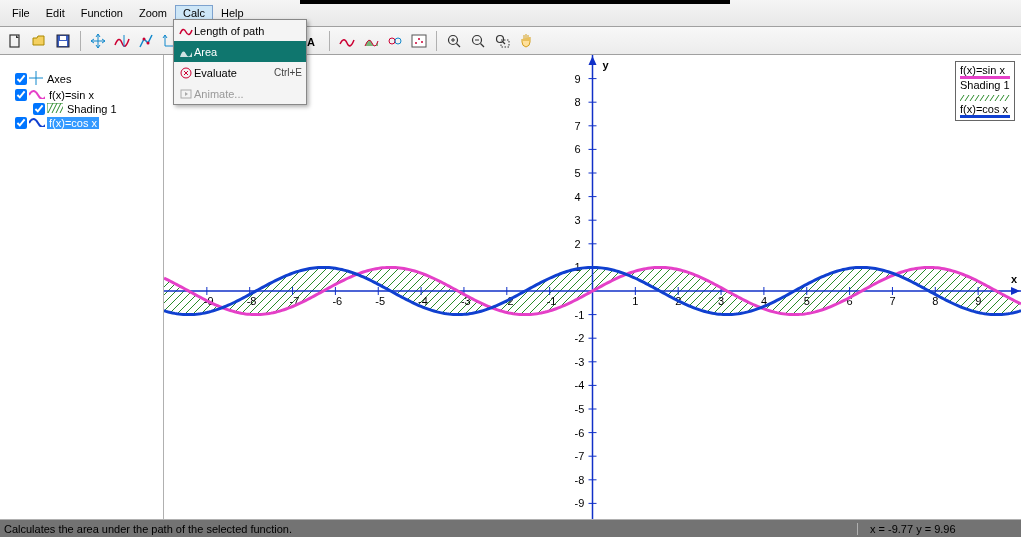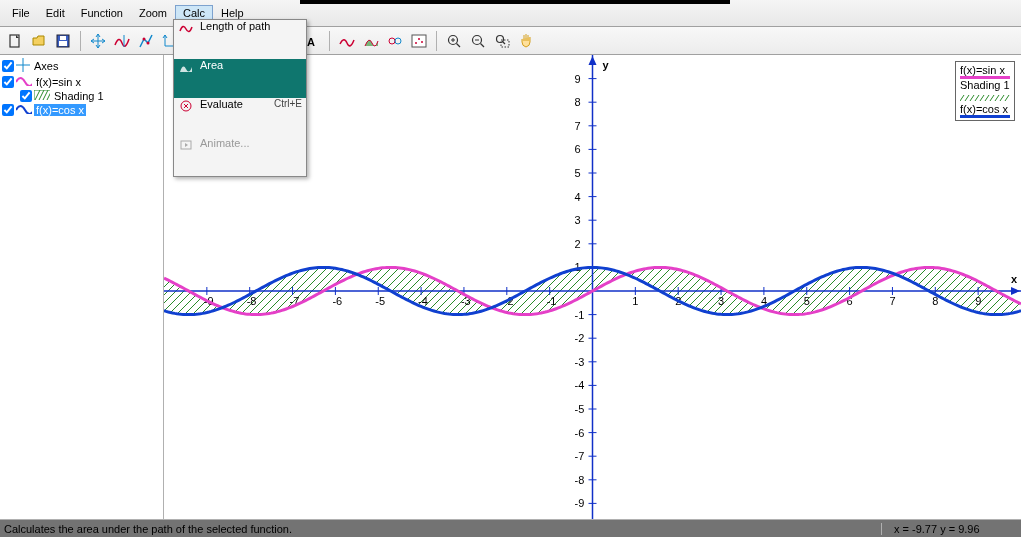--- a/index.html
+++ b/index.html
@@ -8,36 +8,36 @@
 .menubar { height: 27px; background: linear-gradient(#f5f5f5, #e8e8e8); border-bottom: 1px solid #a0a0a0; display: flex; align-items: center; padding: 0 4px; position: relative; }
 .menubar .menu-item { padding: 2px 8px; cursor: default; }
 .menubar .menu-item.open { background: #cde6f7; border: 1px solid #7da2ce; padding: 1px 7px; }
 .menubar .blackbar { position: absolute; left: 300px; top: 0; height: 4px; width: 430px; background: #000; }
 
 .toolbar { height: 28px; background: linear-gradient(#f8f8f8, #ececec); border-bottom: 1px solid #a0a0a0; display: flex; align-items: center; padding: 0 4px; gap: 2px; }
 .toolbar .tb-btn { width: 22px; height: 22px; display: flex; align-items: center; justify-content: center; border: 1px solid transparent; }
 .toolbar .sep { width: 1px; height: 20px; background: #b0b0b0; margin: 0 4px; }
 
 .main { flex: 1; display: flex; min-height: 0; }
-.sidebar { width: 164px; background: #fff; border-right: 1px solid #b0b0b0; padding: 2px; }
+.sidebar { width: 164px; background: #fff; border-right: 1px solid #b0b0b0; padding: 15px; }
 .tree-item { display: flex; align-items: center; gap: 2px; padding: 1px 0; }
 .tree-item.indent { padding-left: 18px; }
 .tree-item input[type=checkbox] { width: 12px; height: 12px; }
 .tree-item .label { padding: 0 2px; }
 .tree-item .label.selected { background: #3399ff; color: #fff; }
 
 .canvas-area { flex: 1; position: relative; background: #fff; overflow: hidden; }
 .legend { position: absolute; right: 6px; top: 6px; background: #fff; border: 1px solid #666; padding: 2px 4px; font-size: 10px; }
 
 .statusbar { height: 18px; background: #737373; border-top: 1px solid #b0b0b0; display: flex; align-items: center; font-size: 11px; }
 .statusbar .msg { flex: 1; padding-left: 4px; }
-.statusbar .coords { border-left: 1px solid #b0b0b0; padding: 0 12px; width: 140px; }
+.statusbar .coords { border-left: 1px solid #b0b0b0; padding: 0 12px; width: 164px; }
 
 .dropdown { position: absolute; left: 173px; top: 19px; width: 134px; background: #f4f4f4; border: 1px solid #888; box-shadow: 2px 2px 4px rgba(0,0,0,.3); z-index: 100; }
-.dropdown .dd-item { display: flex; align-items: flex-start; height: 39px; padding: 0 4px; gap: 6px; }
+.dropdown .dd-item { display: flex; align-items: center; height: 21px; padding: 0 4px; }
 .dropdown .dd-item .dd-icon { width: 16px; height: 16px; display: flex; align-items: center; justify-content: center; }
 .dropdown .dd-item .dd-label { flex: 1; }
 .dropdown .dd-item .dd-shortcut { color: #444; font-size: 10px; }
 .dropdown .dd-item.highlight { background: #0f766e; color: #fff; }
 .dropdown .dd-item.disabled { color: #999; }
 
 .axes-icon { width: 14px; height: 14px; }
 .sine-icon { width: 16px; height: 10px; }
 .hatch-icon { width: 16px; height: 10px; }
 </style>

